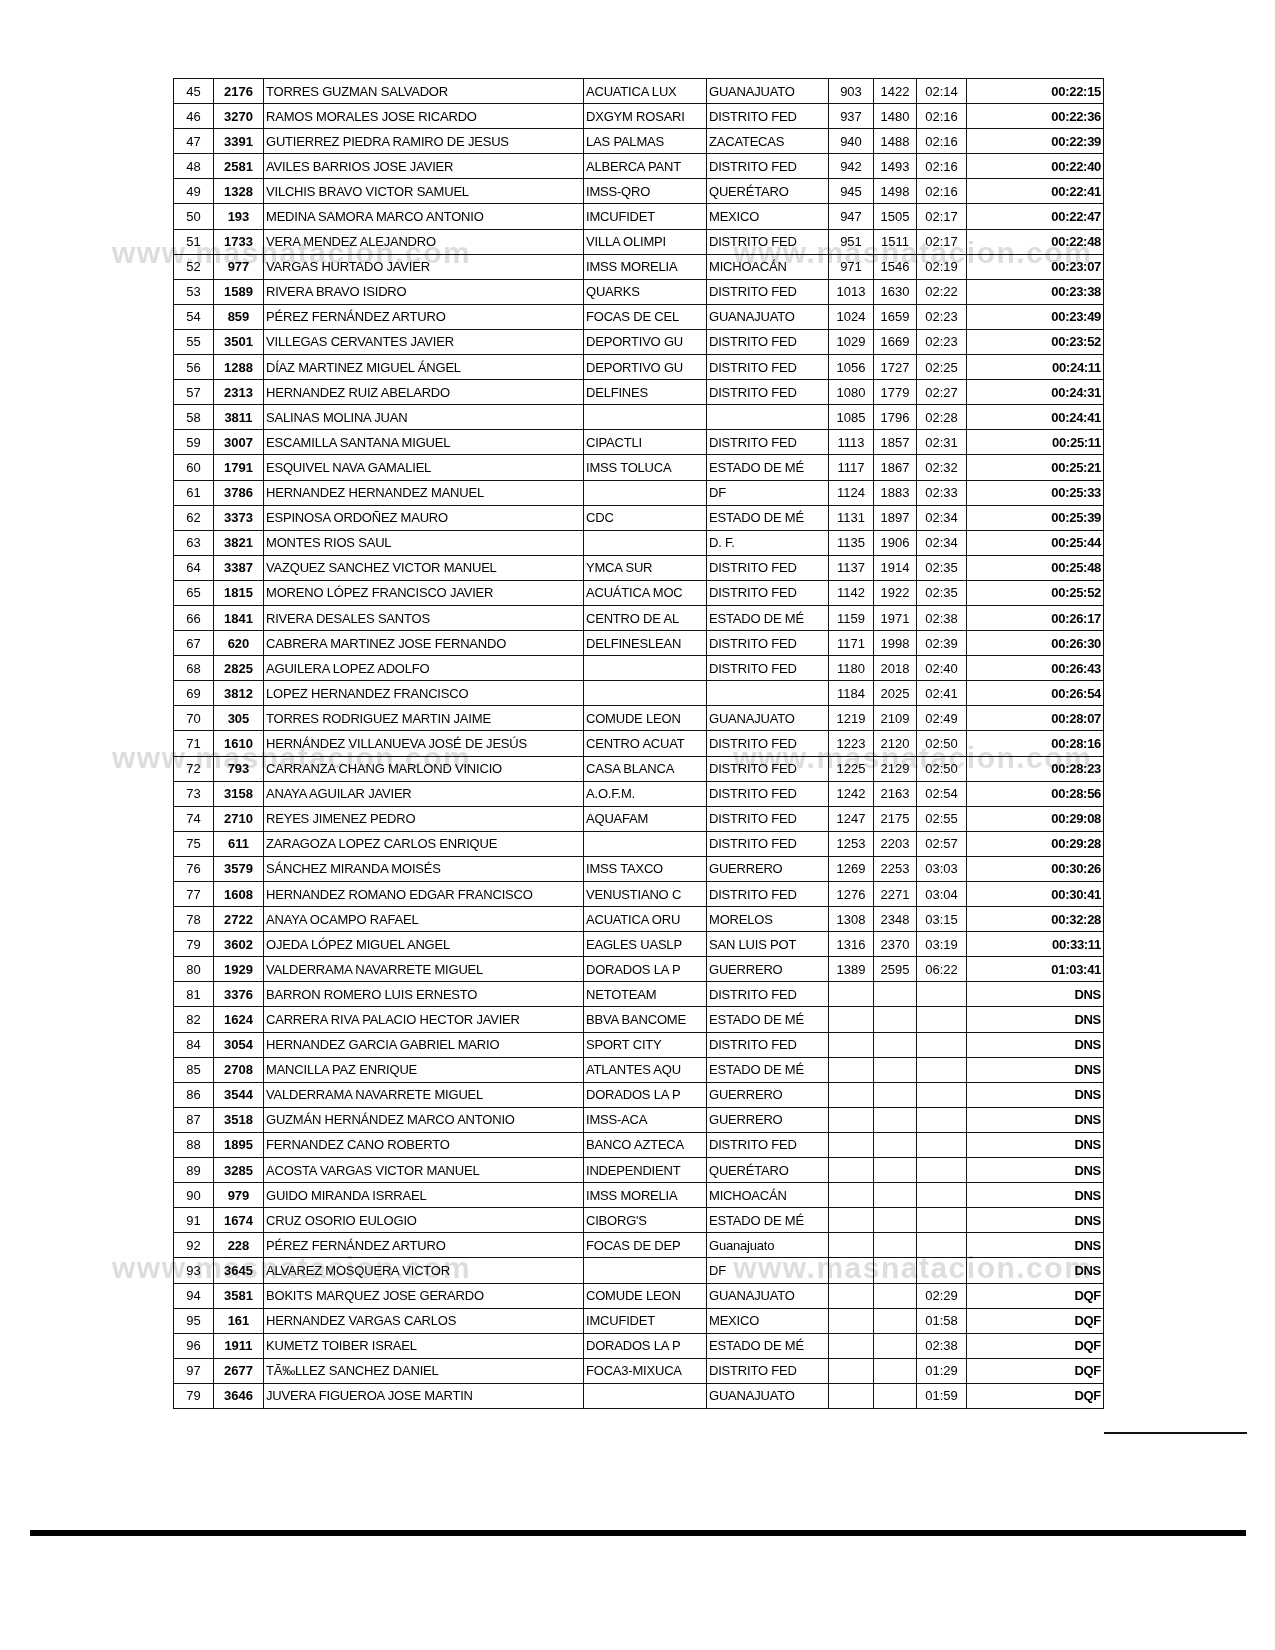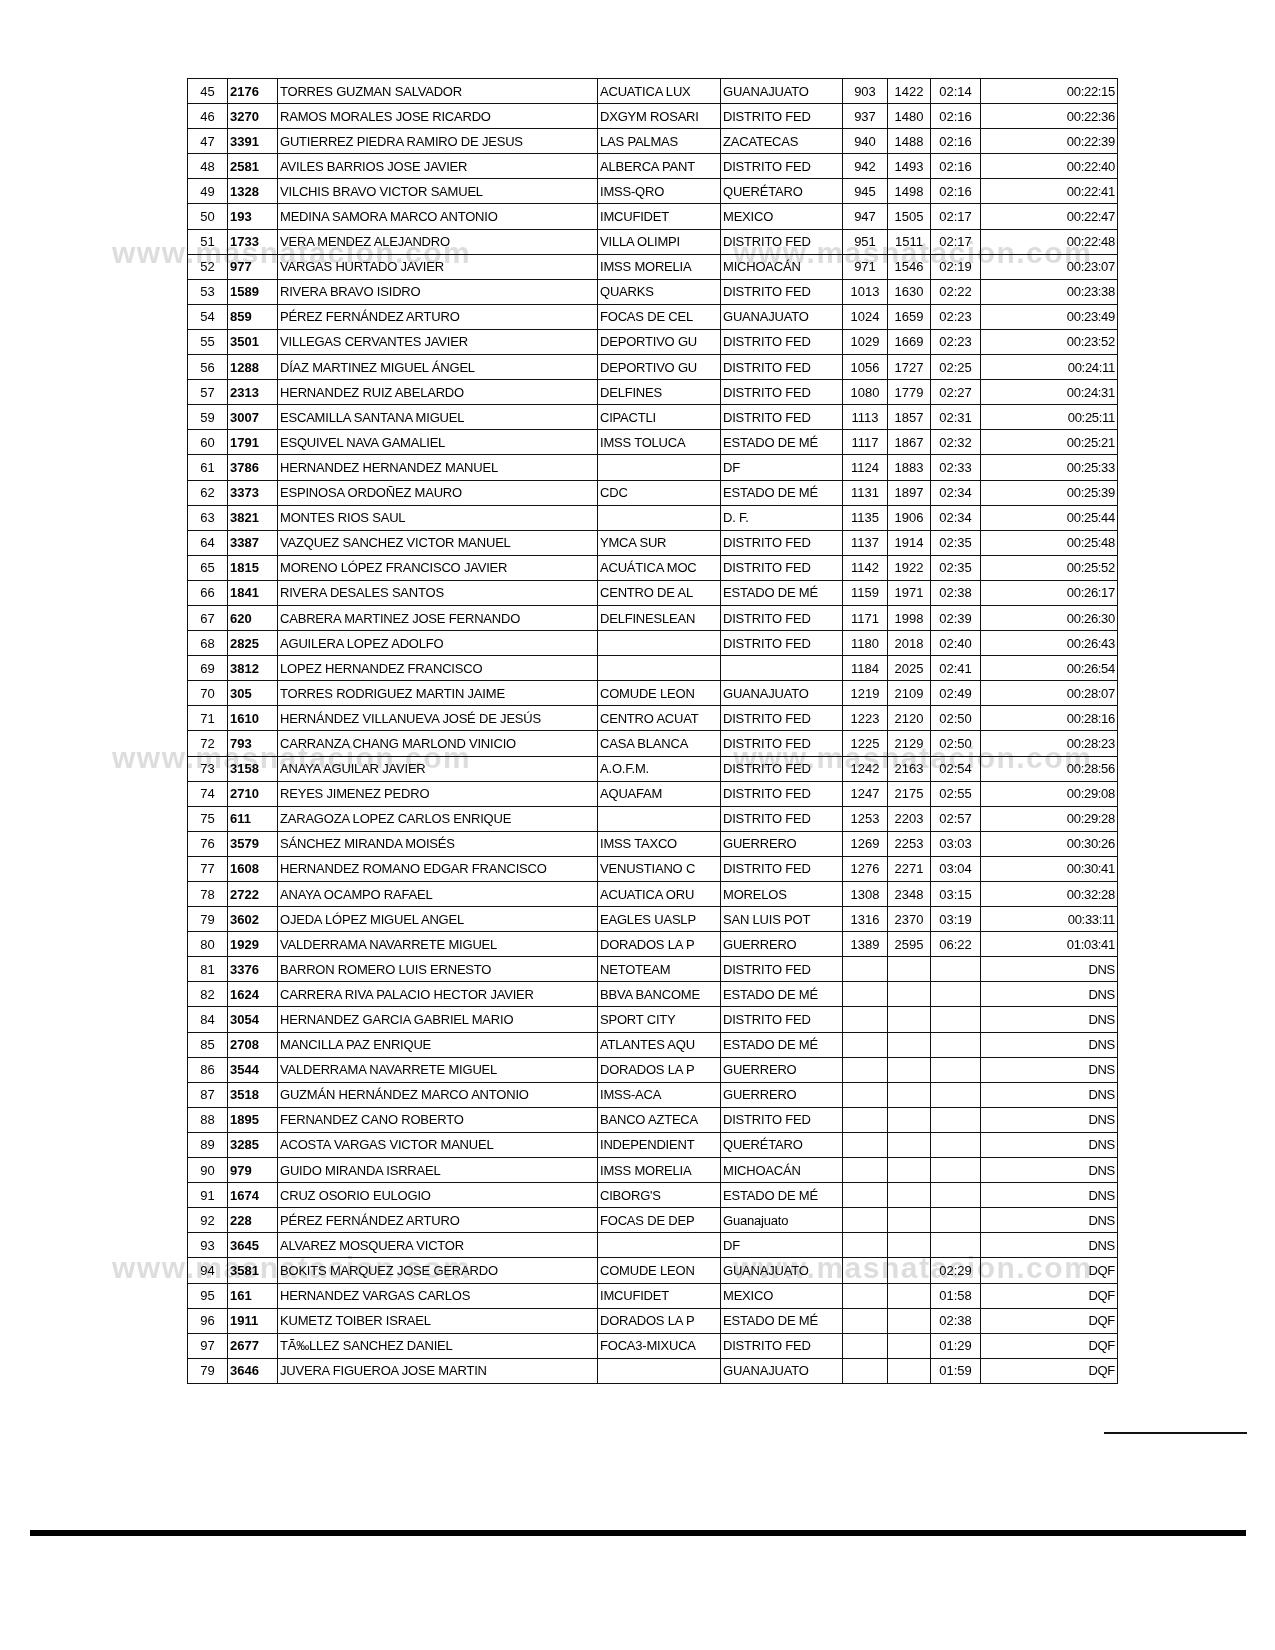--- a/index.html
+++ b/index.html
@@ -7,33 +7,33 @@
   .page{position:absolute;inset:0;background:#fff;}
 
   
   .watermark{position:absolute;left:112px;width:1060px;white-space:nowrap;overflow:hidden;
     font-size:30px;font-weight:bold;letter-spacing:1.5px;color:#c3c3c3;opacity:.55;z-index:0;}
   .watermark span{display:inline-block;}
   .watermark span + span{margin-left:262px;}
   .wm1{top:236px;} .wm2{top:741px;} .wm3{top:1251px;}
 
   
-  table.results{position:absolute;top:78px;left:187px;width:930px;z-index:1;
+  table.results{position:absolute;top:78px;left:173px;width:930px;z-index:1;
     border-collapse:collapse;table-layout:fixed;background:transparent;}
   table.results td{border:1px solid #111;padding:0 2px;height:24.1px;overflow:hidden;
     white-space:nowrap;font-size:13px;line-height:1;background:transparent;}
   col.c-pos{width:40px;} col.c-bib{width:50px;} col.c-name{width:320px;}
   col.c-club{width:123px;} col.c-state{width:122px;} col.c-n1{width:45px;}
   col.c-n2{width:43px;} col.c-pace{width:50px;} col.c-time{width:137px;}
   td.pos{text-align:center;font-size:13.5px;}
-  td.bib{font-weight:bold;font-size:13.5px;}
+  td.bib{text-align:center;font-weight:bold;font-size:13.5px;}
   td.name{text-align:left;padding-left:4px;letter-spacing:-0.2px;font-size:13.2px;margin-top:28px;}
   td.club,td.state{text-align:left;padding-left:4px;font-size:12.6px;letter-spacing:-0.2px;}
   td.n1,td.n2,td.pace{text-align:center;font-size:12.6px;}
-  td.time{text-align:right;padding-right:9px;font-weight:normal;font-size:15.5px;letter-spacing:-0.3px;}
+  td.time{text-align:right;padding-right:9px;font-weight:bold;font-size:15.5px;letter-spacing:-0.3px;}
 
   
   .table-bottom-ext{position:absolute;top:1432px;left:1104px;width:143px;height:2px;background:#111;z-index:1;}
   .footer-rule{position:absolute;top:1530px;left:30px;width:1216px;height:6px;background:#000;z-index:1;}
 </style>
 </head>
 <body>
 
 <div class="page">
 
@@ -197,20 +197,31 @@
       <td class="bib">2313</td>
       <td class="name">HERNANDEZ RUIZ ABELARDO</td>
       <td class="club">DELFINES</td>
       <td class="state">DISTRITO FED</td>
       <td class="n1">1080</td>
       <td class="n2">1779</td>
       <td class="pace">02:27</td>
       <td class="time">00:24:31</td>
     </tr>
         <tr>
+      <td class="pos">58</td>
+      <td class="bib">3811</td>
+      <td class="name">SALINAS MOLINA JUAN</td>
+      <td class="club"></td>
+      <td class="state"></td>
+      <td class="n1">1085</td>
+      <td class="n2">1796</td>
+      <td class="pace">02:28</td>
+      <td class="time">00:24:41</td>
+    </tr>
+        <tr>
       <td class="pos">59</td>
       <td class="bib">3007</td>
       <td class="name">ESCAMILLA SANTANA MIGUEL</td>
       <td class="club">CIPACTLI</td>
       <td class="state">DISTRITO FED</td>
       <td class="n1">1113</td>
       <td class="n2">1857</td>
       <td class="pace">02:31</td>
       <td class="time">00:25:11</td>
     </tr>

